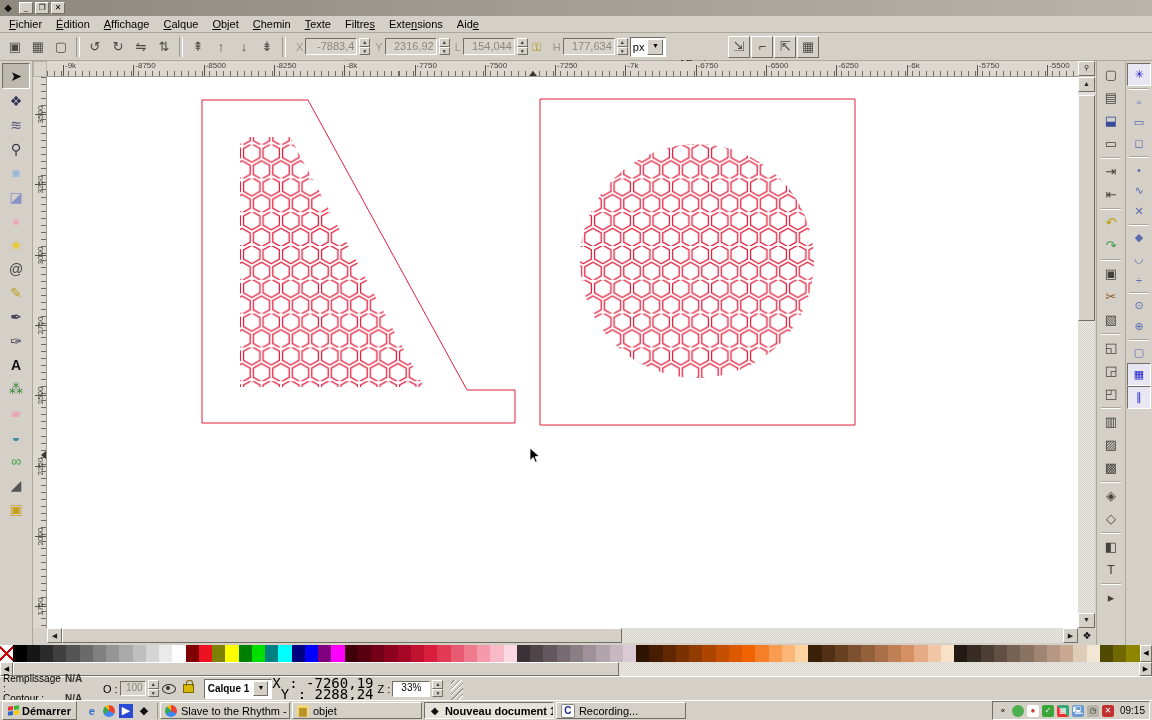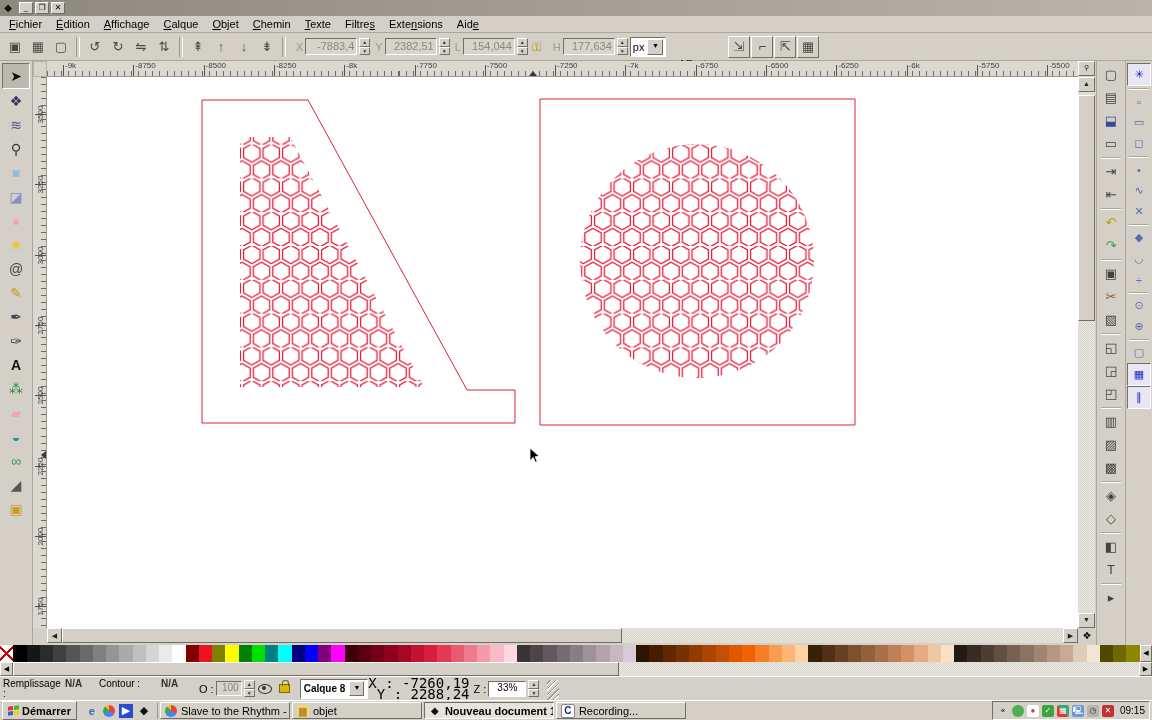--- a/index.html
+++ b/index.html
@@ -98,21 +98,21 @@
     box-sizing:border-box;font-size:7px;line-height:14px;text-align:center;}
   #palette-scroll{position:absolute;left:0;top:662px;width:1152px;height:14px;
     background:repeating-conic-gradient(#eceae5 0 25%,#d8d4cc 0 50%) 0 0/2px 2px;}
   #pal-thumb{position:absolute;left:13px;top:0;width:606px;height:14px;background:#d4d0c8;
     border:1px solid;border-color:#fff #716f64 #716f64 #fff;box-sizing:border-box;}
   .pal-sb-btn{position:absolute;top:0;width:13px;height:14px;background:#d4d0c8;border:1px solid;border-color:#fff #716f64 #716f64 #fff;
     box-sizing:border-box;font-size:7px;line-height:12px;text-align:center;}
   
   #statusbar{position:absolute;left:0;top:676px;width:1152px;height:24px;background:#d4d0c8;border-top:1px solid #fff;
     display:flex;align-items:center;box-sizing:border-box;padding-left:3px;}
-  #fillstroke-ind{display:flex;flex-direction:row;justify-content:center;line-height:10px;font-size:10px;}
+  #fillstroke-ind{display:flex;flex-direction:column;justify-content:center;line-height:10px;font-size:10px;}
   #fillstroke-ind .row{display:flex;}
   #fillstroke-ind .lab{width:62px;color:#000;}
   #fillstroke-ind .val{width:34px;color:#333;font-weight:bold;}
   #opacity-box{display:flex;align-items:center;margin-left:4px;gap:2px;}
   #opacity-box .box{width:26px;height:15px;background:#d8d4cc;border:1px solid;border-color:#716f64 #fff #fff #716f64;
     color:#8a887e;text-align:right;padding:0 2px;box-sizing:border-box;font-size:10px;}
   .eye{display:inline-block;width:12px;height:8px;border:1px solid #333;border-radius:50%;position:relative;margin:0 3px;}
   .eye:before{content:"";position:absolute;left:3px;top:1px;width:4px;height:4px;border-radius:50%;background:#333;}
   .lockicon{display:inline-block;width:9px;height:7px;background:#d8b800;border:1px solid #7a6a00;position:relative;margin:0 4px;}
   .lockicon:before{content:"";position:absolute;left:2px;top:-5px;width:5px;height:5px;border:1px solid #7a6a00;border-bottom:none;
@@ -191,21 +191,21 @@
         <span class="fld">
           <span>X</span>
           <span class="box">-7883,4</span>
           <span class="spin">
             <span>▲</span>
             <span>▼</span>
           </span>
         </span>
         <span class="fld">
           <span>Y</span>
-          <span class="box">2382,51</span>
+          <span class="box">2316,92</span>
           <span class="spin">
             <span>▲</span>
             <span>▼</span>
           </span>
         </span>
         <span class="fld">
           <span>L</span>
           <span class="box">154,044</span>
           <span class="spin">
             <span>▲</span>
@@ -488,21 +488,21 @@
       <span>O :</span>
       <span class="box">100</span>
       <span class="spin">
           <span>▲</span>
           <span>▼</span>
         </span>
     </div>
     <span class="eye"></span>
     <span class="lockicon"></span>
     <span id="layer-dd">
-      <span>Calque 8</span>
+      <span>Calque 1</span>
       <span class="dda">▼</span>
     </span>
     <div id="coords">
       <span>X : -7260,19</span>
       <span>Y :  2288,24</span>
     </div>
     <div id="zoom-box">
       <span>Z :</span>
       <span class="box">33%</span>
       <span class="spin">

